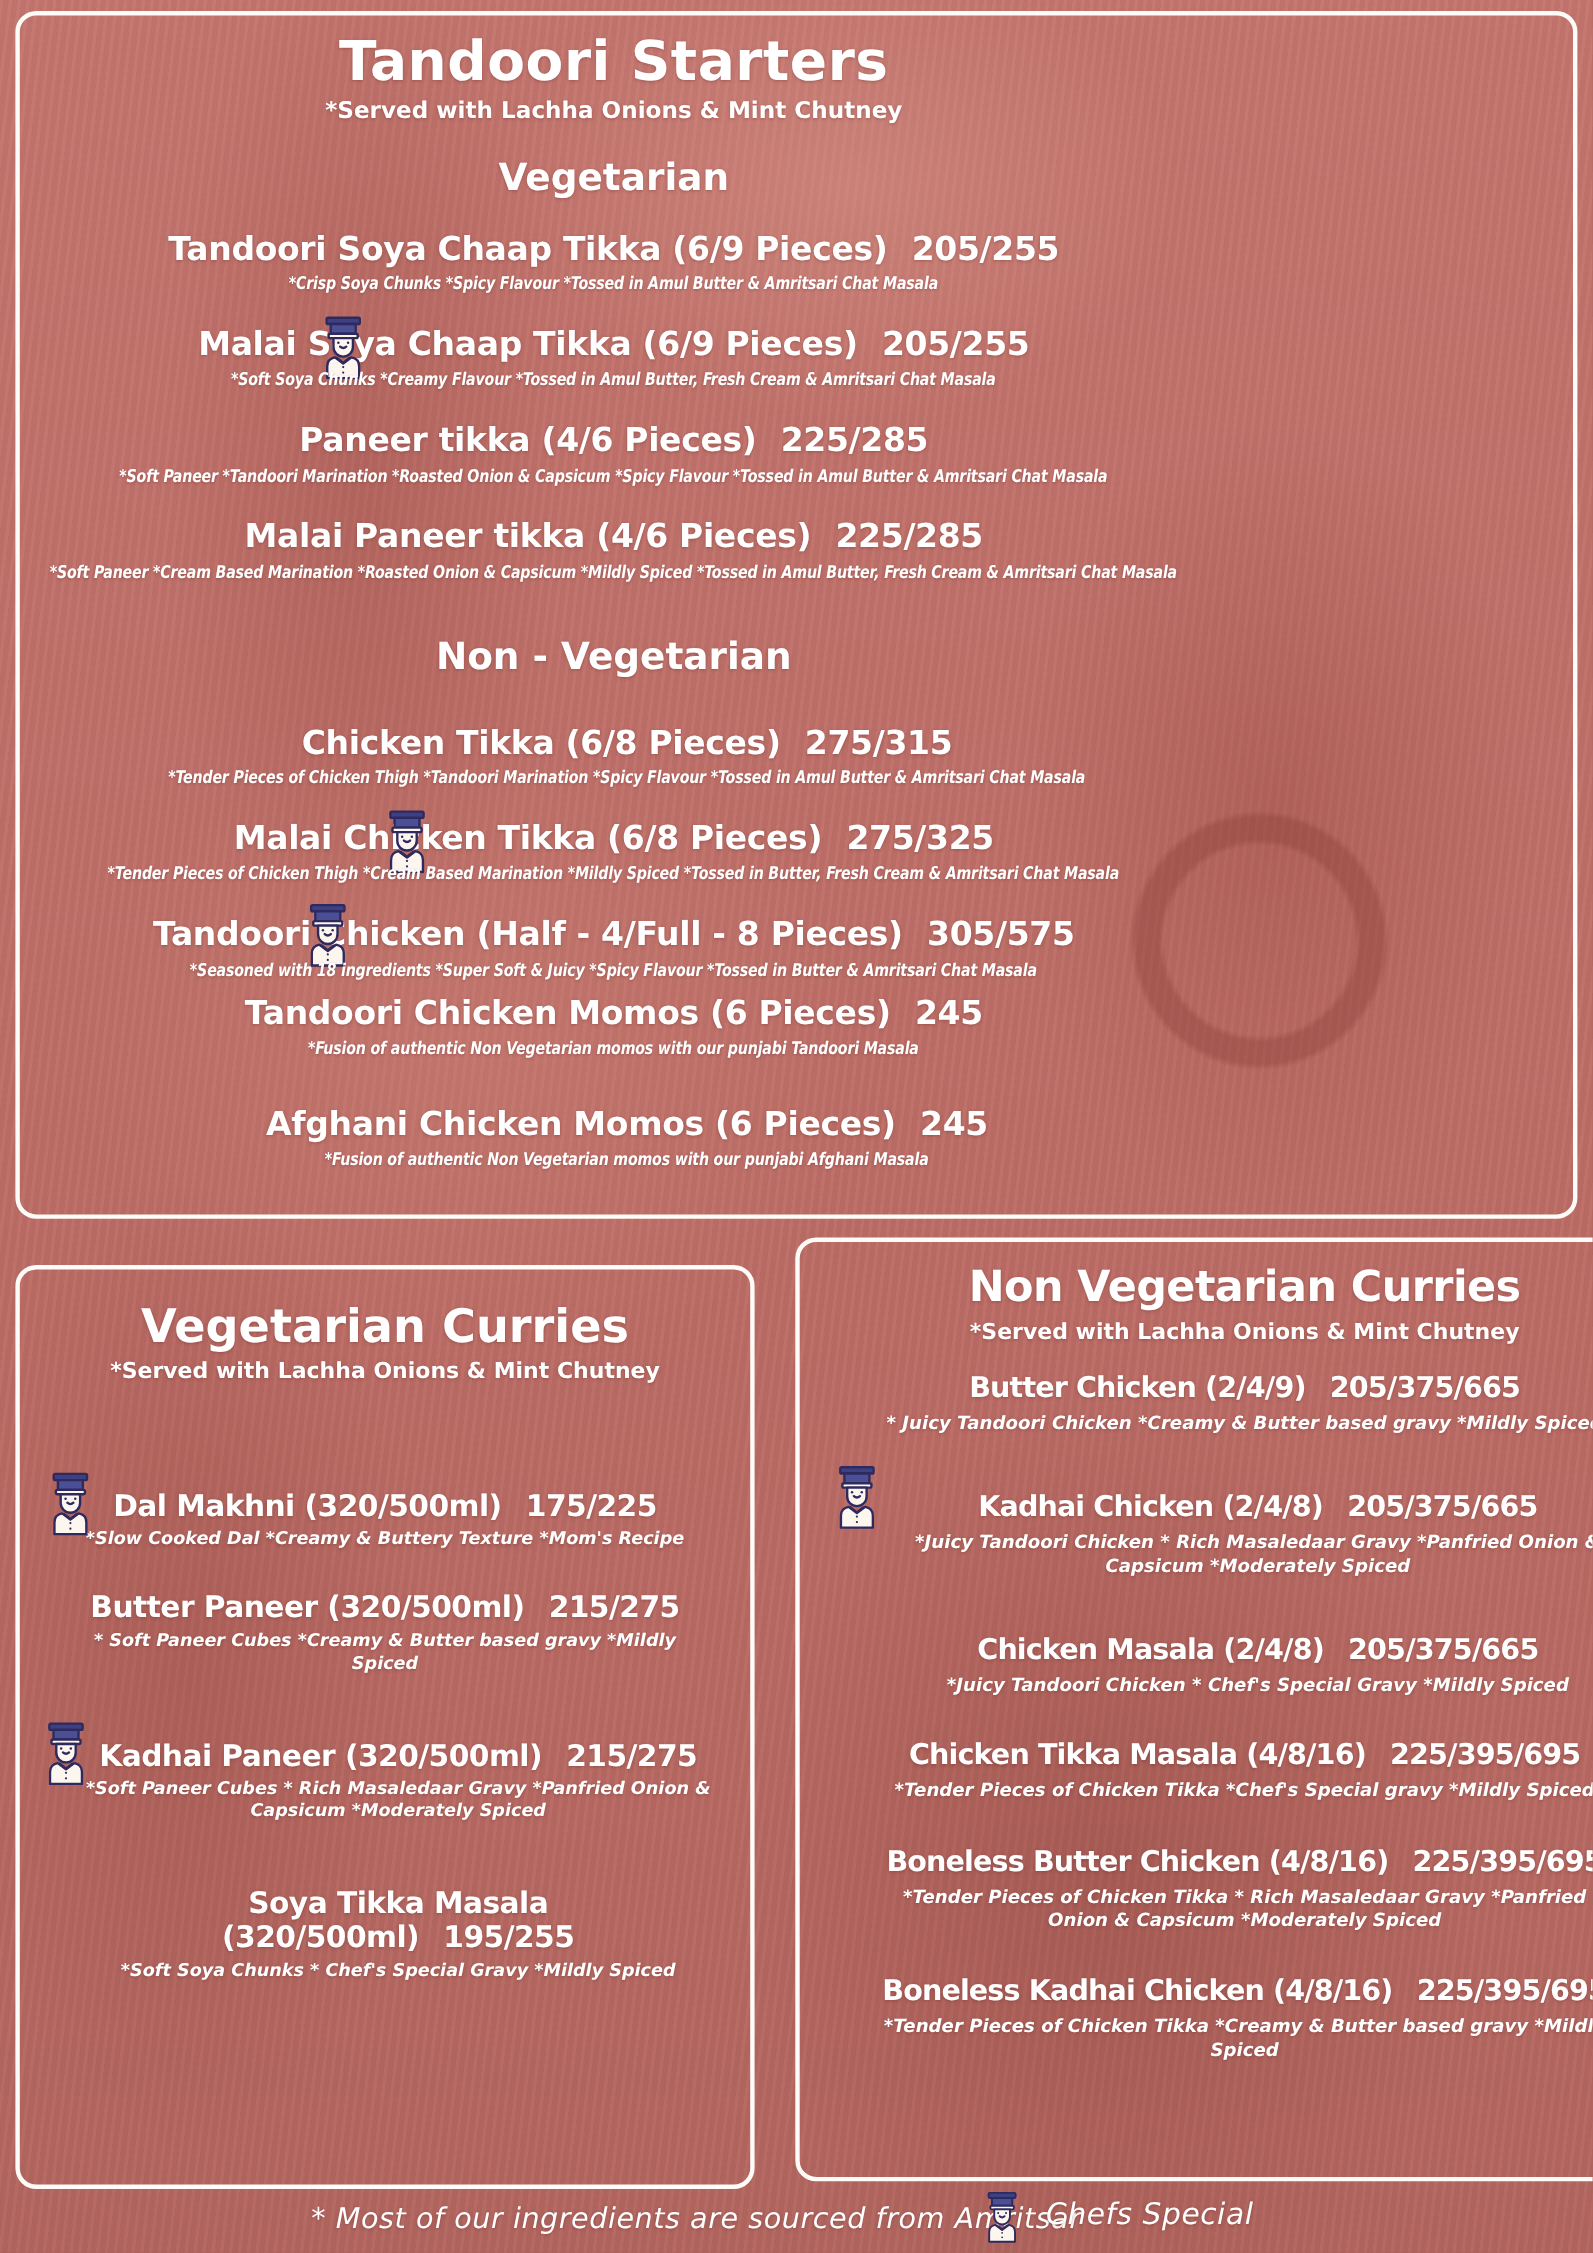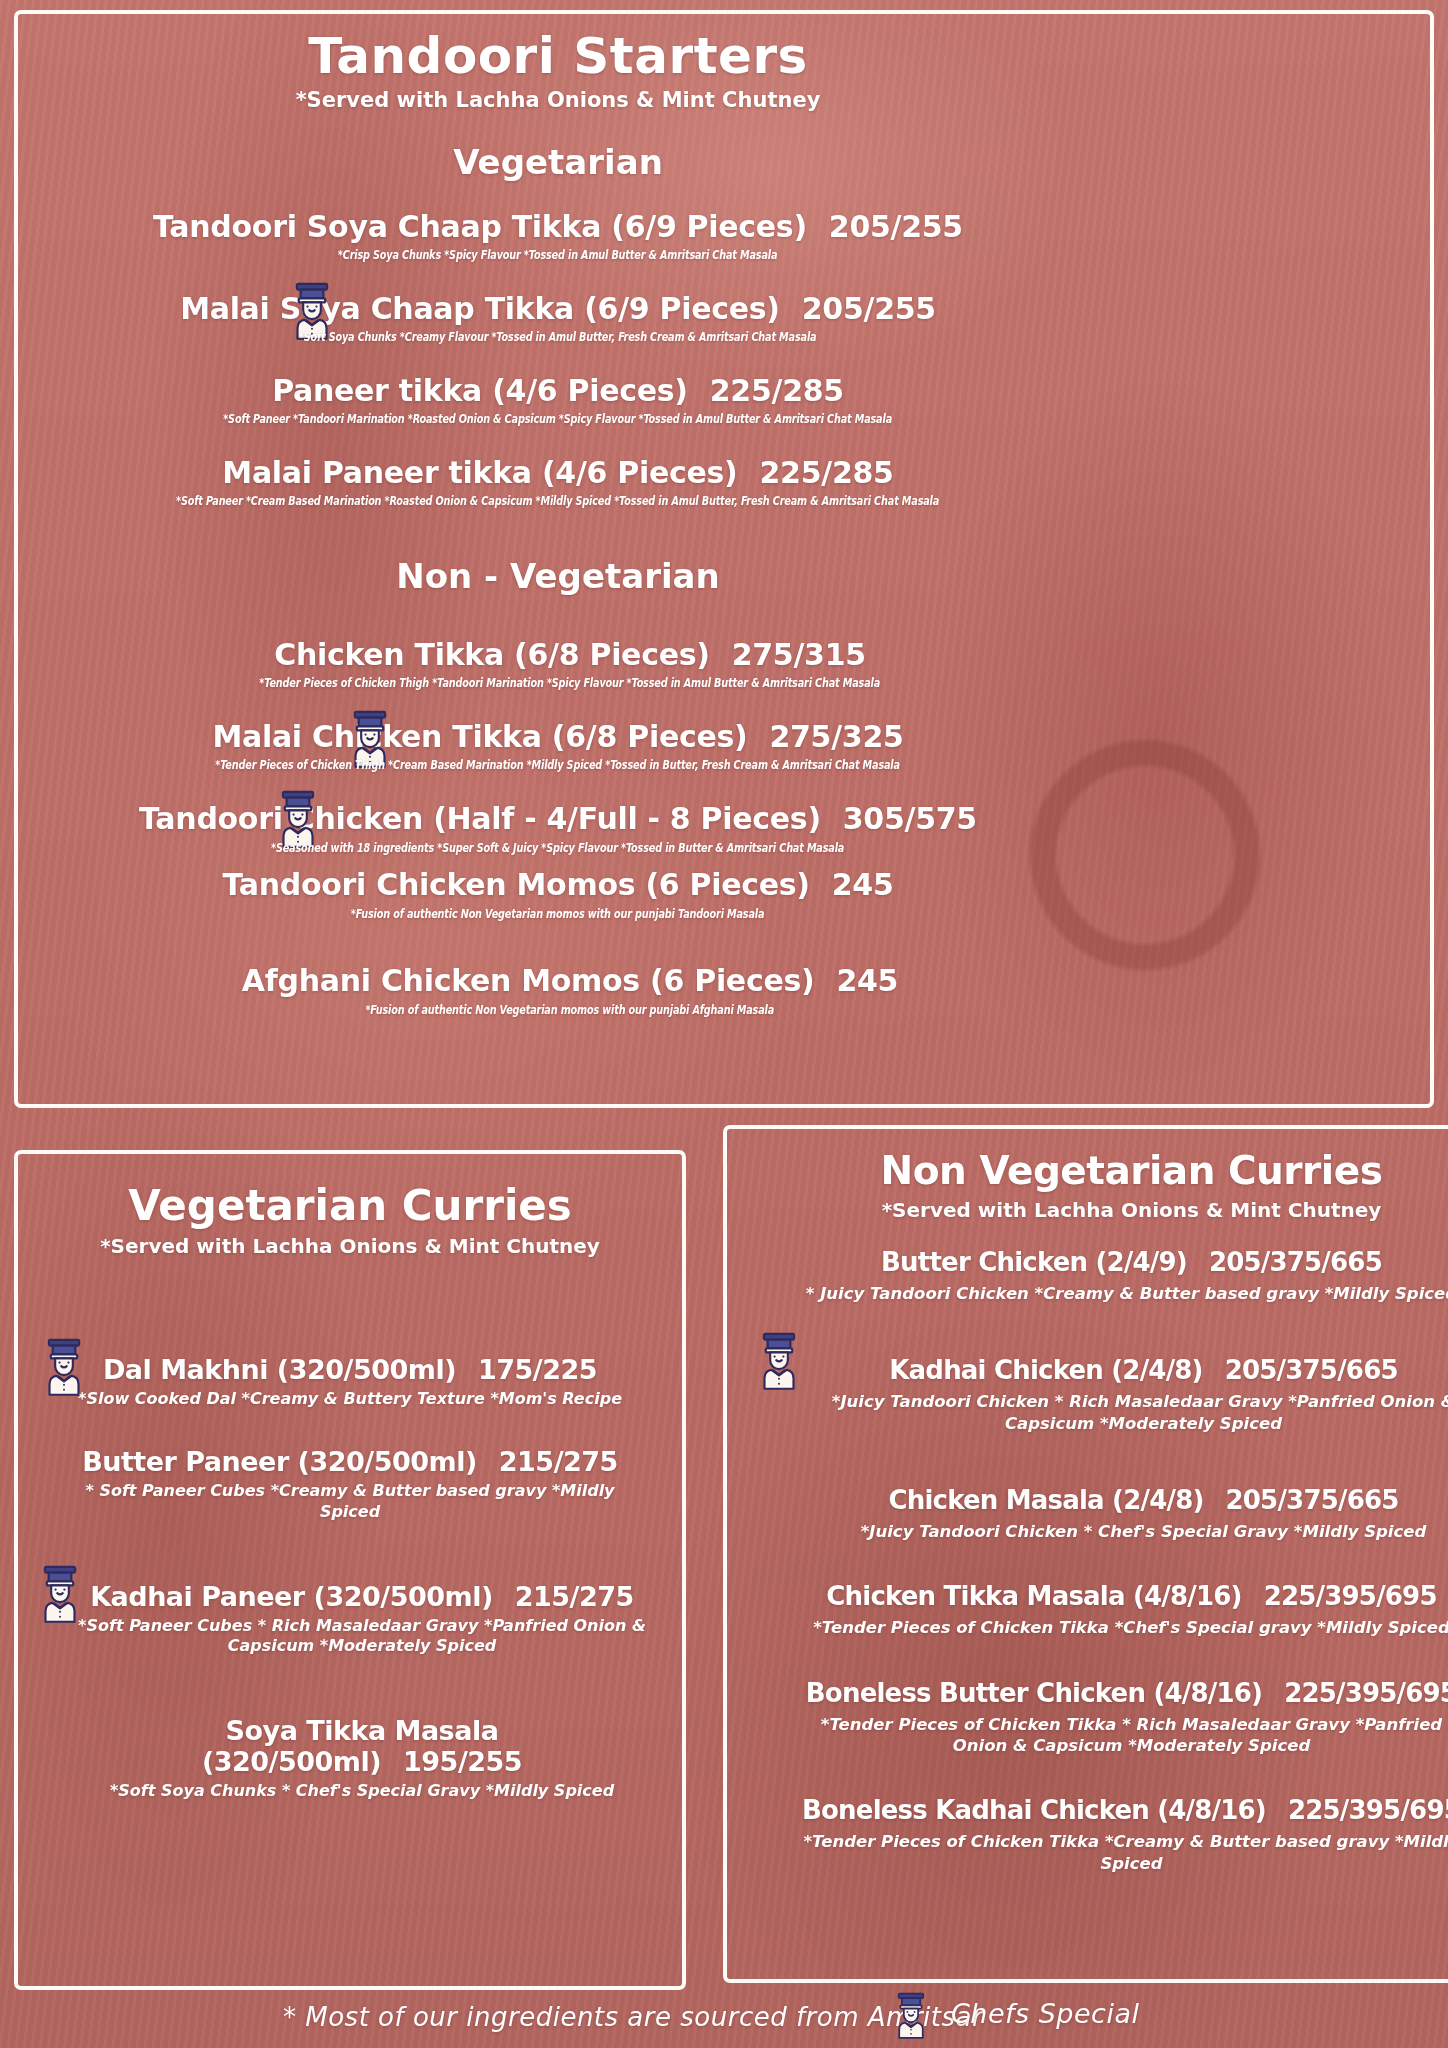--- a/index.html
+++ b/index.html
@@ -17,21 +17,21 @@
       radial-gradient(ellipse 300px 640px at 170px 1520px, rgba(136,62,55,.24), rgba(0,0,0,0) 70%),
       radial-gradient(ellipse 430px 300px at 770px 170px, rgba(226,164,150,.32), rgba(0,0,0,0) 70%),
       radial-gradient(ellipse 520px 420px at 430px 960px, rgba(214,142,130,.25), rgba(0,0,0,0) 70%),
       radial-gradient(ellipse 480px 620px at 1010px 1700px, rgba(128,56,50,.28), rgba(0,0,0,0) 70%),
       repeating-linear-gradient(97deg, rgba(255,255,255,.025) 0 3px, rgba(0,0,0,.03) 3px 8px),
       linear-gradient(180deg,#c4766e 0%,#bd6d66 55%,#b46660 100%);
   }
   .box{
     position:absolute;
     border:4px solid #fdfbf8;
-    border-radius:7px;
+    border-radius:19px;
   }
   .top-box   { left:14px;  top:10px;   width:1420px; height:1098px; }
   .left-box  { left:14px;  top:1150px; width:672px;  height:840px;  }
   .right-box { left:723px; top:1125px; width:817px;  height:858px;  }
 
   .top-content{ width:1080px; padding-top:16px; text-align:center; }
   .side-content{ width:100%; text-align:center; }
   .left-box  .side-content{ padding:30px 20px 0; }
   .right-box .side-content{ padding:22px 14px 0; }
 
@@ -41,21 +41,21 @@
   .subtitle{ font-size:21px; font-weight:700; margin-top:5px; }
   .left-box .subtitle, .right-box .subtitle{ font-size:20px; margin-top:6px; }
   .group{ font-size:34px; font-weight:700; margin-top:30px; }
 
   .item{ position:relative; margin-top:28px; }
   .item.gap-sm{ margin-top:12px; }
   .item.gap-lg{ margin-top:42px;padding-left:24px; }
 
   .iname{ font-size:30px; font-weight:700; letter-spacing:-.3px; line-height:1.15; }
   .price{ margin-left:22px; white-space:nowrap; }
-  .idesc{ font-size:12px; font-weight:700; font-style:italic; margin-top:4px; line-height:1.3; }
+  .idesc{ font-size:16px; font-weight:700; font-style:italic; margin-top:4px; line-height:1.3; }
   .top-box .idesc .cond{
     display:block; width:124%; margin-left:-12%;
     transform:scaleX(.806); transform-origin:50% 50%;
     letter-spacing:-.2px; white-space:nowrap;
   }
 
   .left-box .item{ margin-top:36px; }
   .left-box .item.gap-lg{ margin-top:58px; }
   .left-box .item.gap-xl{ margin-top:96px; }
   .left-box .iname{ font-size:27px; letter-spacing:-.5px; }

